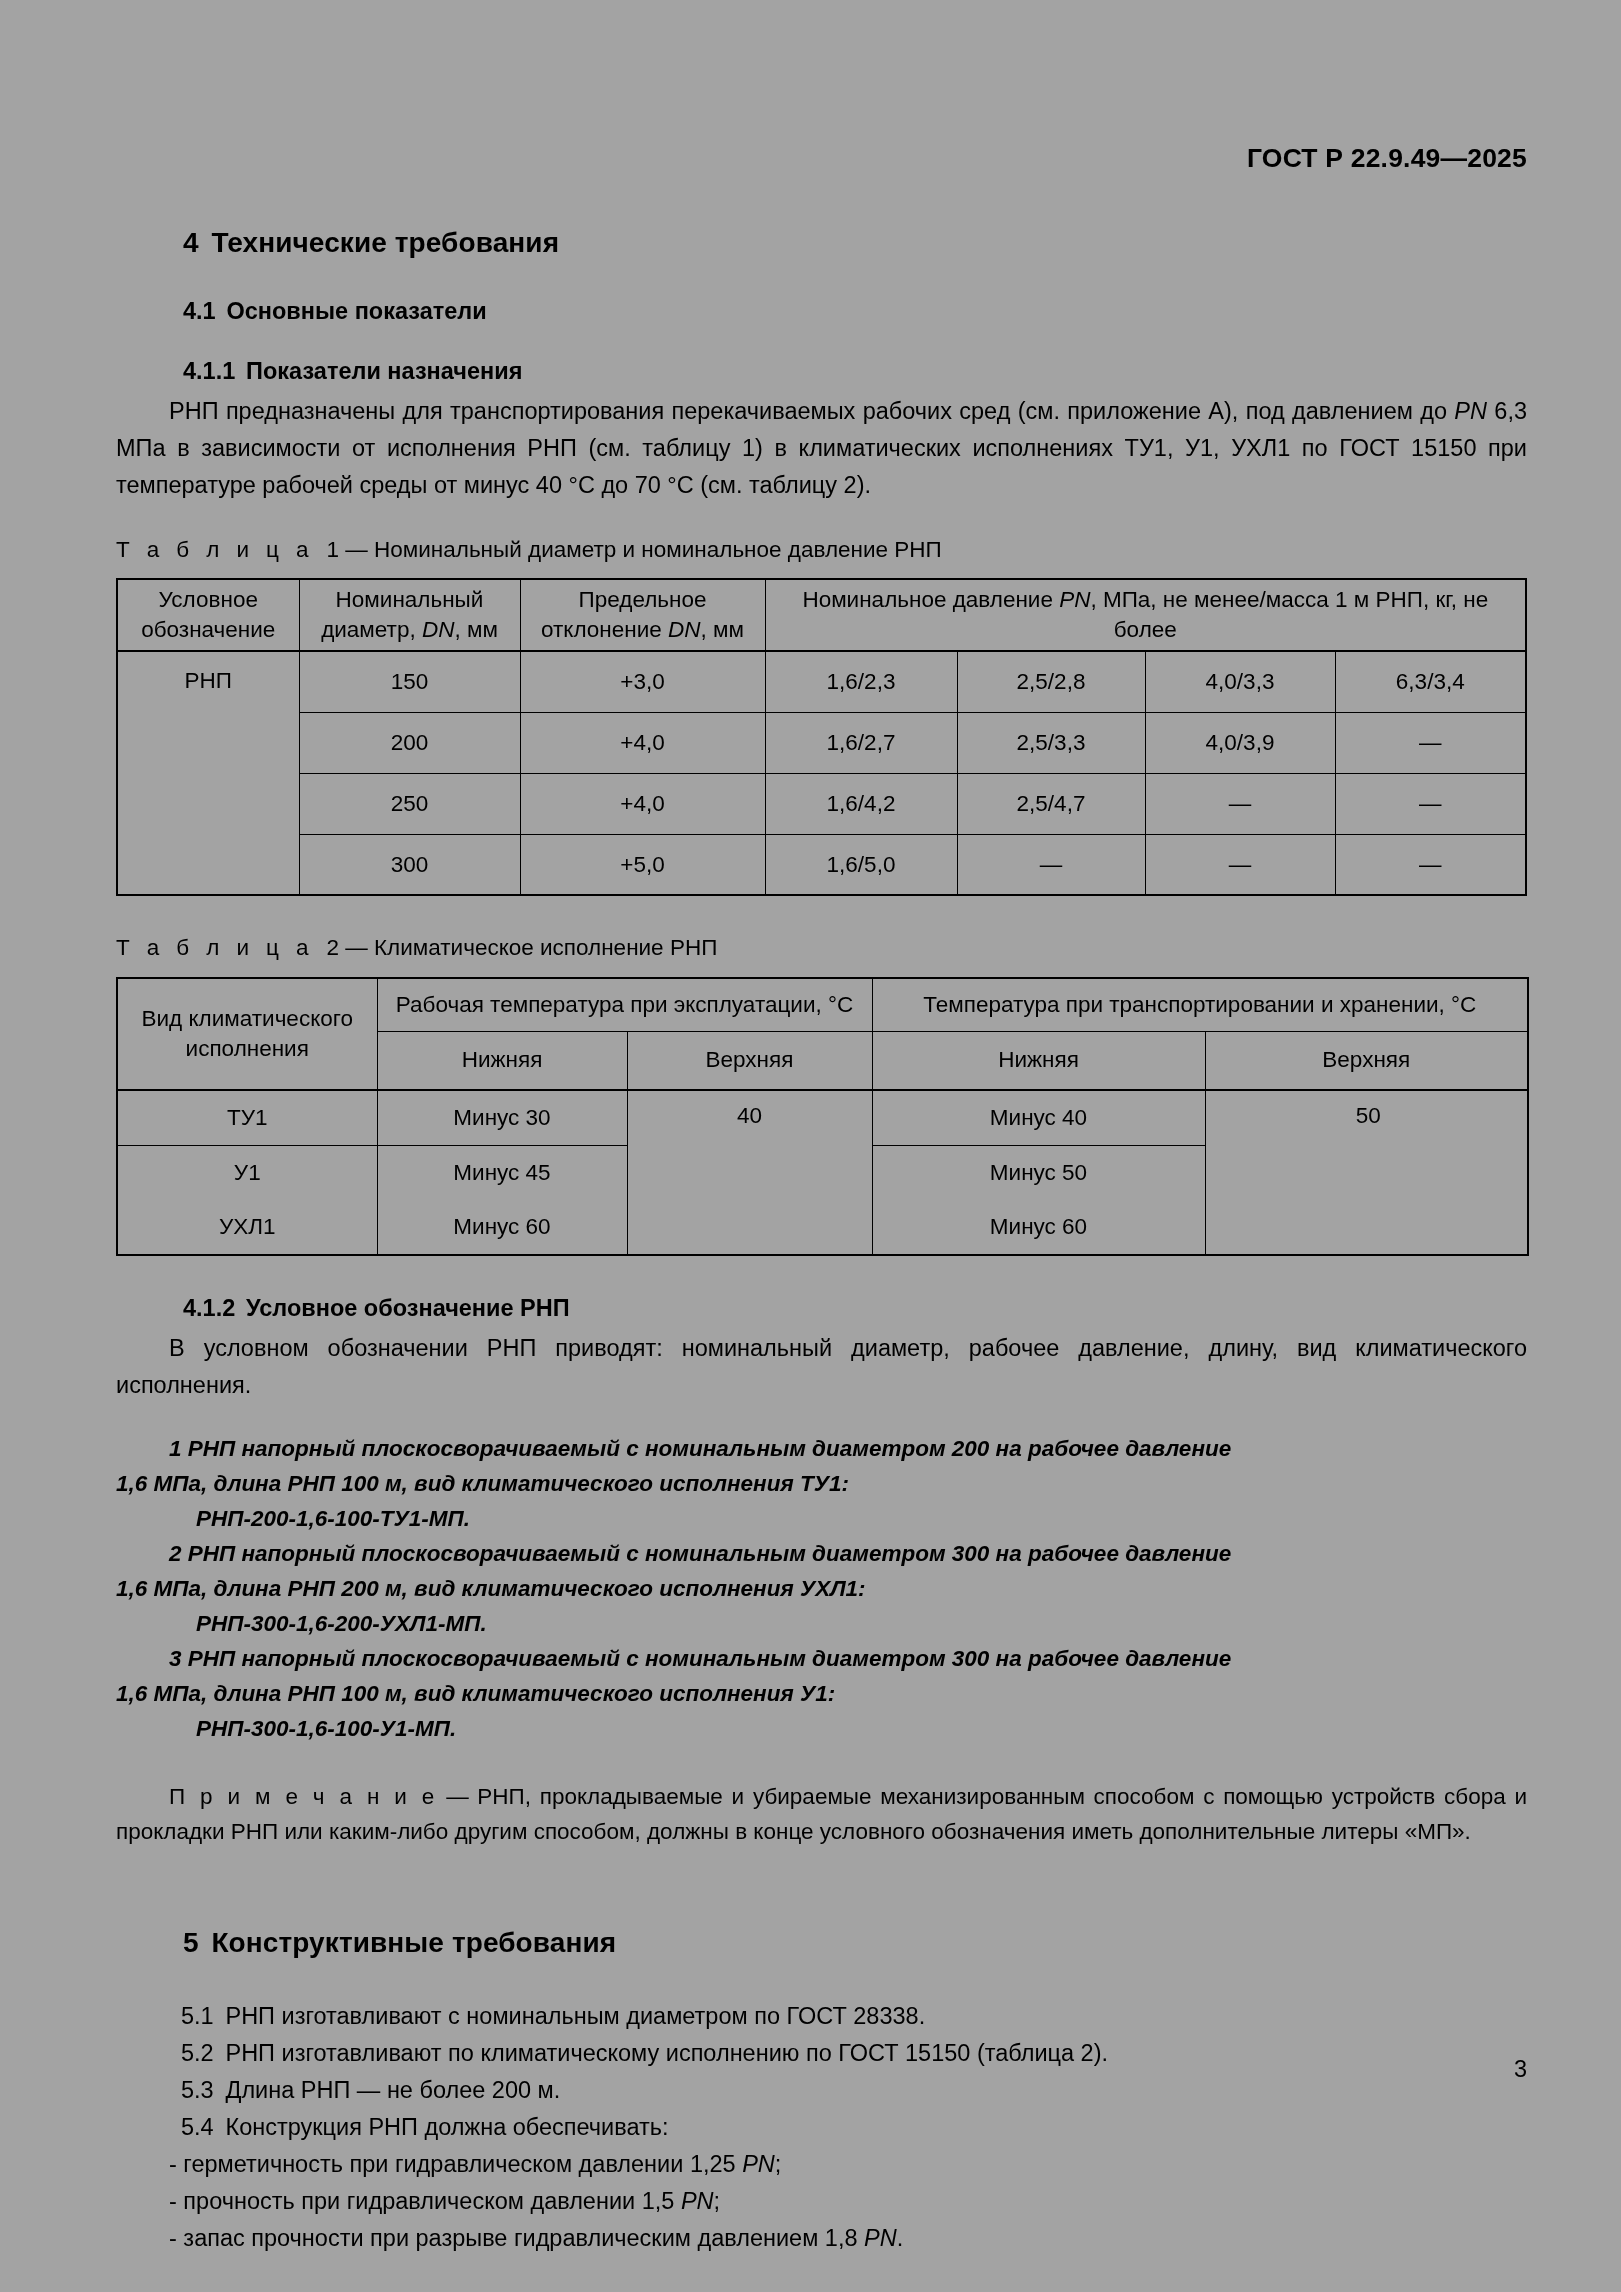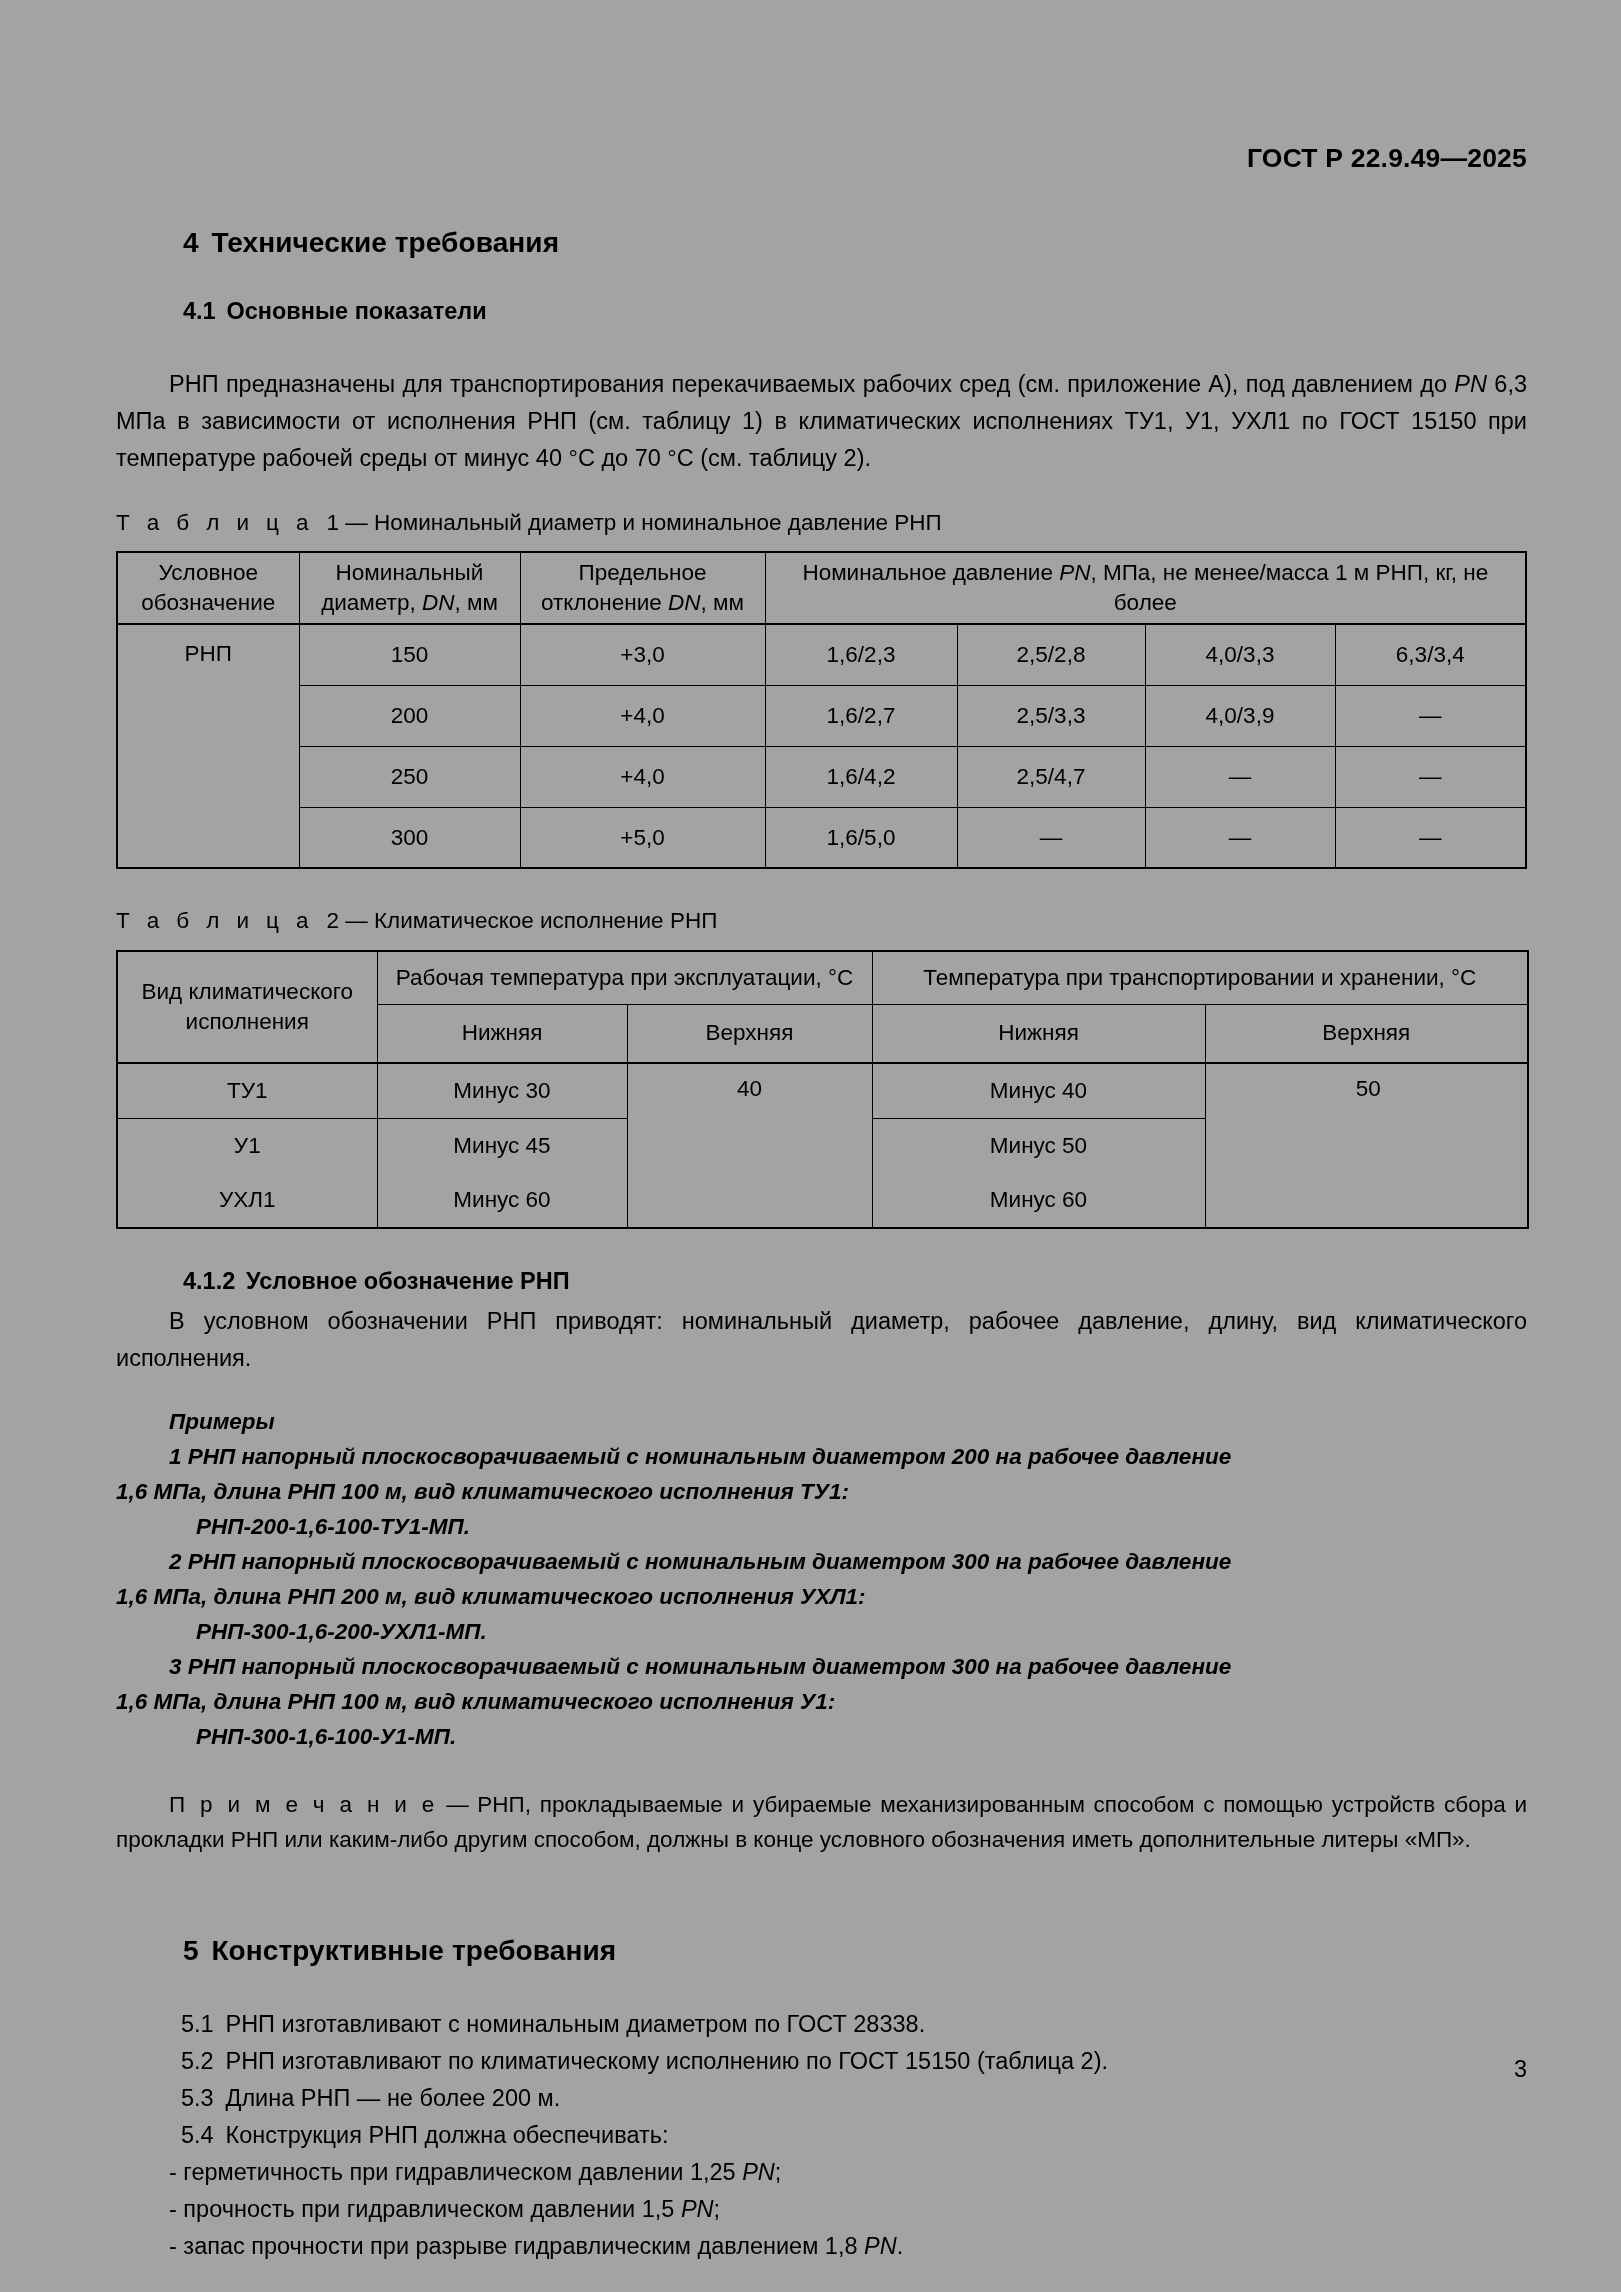--- a/index.html
+++ b/index.html
@@ -192,20 +192,23 @@
     </h1>
 
     <div class="sp-v-40"></div>
 
     <h2 class="h2">
       <span class="num">4.1</span><span>Основные показатели</span>
     </h2>
 
     <div class="sp-v-34"></div>
 
+    <h3 class="h3">
+      <span class="num">4.1.1</span><span>Показатели назначения</span>
+    </h3>
 
     <div class="sp-v-8"></div>
 
     <p class="body indent"><span>РНП предназначены для транспортирования перекачиваемых рабочих сред (см. приложение А), под давлением до </span><span class="ital">PN</span><span> 6,3 МПа в зависимости от исполнения РНП (см. таблицу 1) в климатических исполнениях ТУ1, У1, УХЛ1 по ГОСТ 15150 при температуре рабочей среды от минус 40 °C до 70 °C (см. таблицу 2).</span></p>
 
     <div class="sp-v-34"></div>
 
     <p class="tbl-caption"><span class="sp">Т а б л и ц а</span>&nbsp;&nbsp;<span>1</span> <span>—</span> <span>Номинальный диаметр и номинальное давление РНП</span></p>
 
     <div class="sp-v-16"></div>
@@ -333,21 +336,20 @@
       <span class="num">4.1.2</span><span>Условное обозначение РНП</span>
     </h3>
 
     <div class="sp-v-8"></div>
 
     <p class="body indent">В условном обозначении РНП приводят: номинальный диаметр, рабочее давление, длину, вид климатического исполнения.</p>
 
     <div class="sp-v-28"></div>
 
     <div class="examples">
-      <p class="ex-head">Примеры</p>
 
       <p class="ex-just">1 РНП напорный плоскосворачиваемый с номинальным диаметром 200 на рабочее давление</p>
       <p class="ex-cont">1,6 МПа, длина РНП 100 м, вид климатического исполнения ТУ1:</p>
       <p class="ex-code">РНП-200-1,6-100-ТУ1-МП.</p>
 
       <p class="ex-just">2 РНП напорный плоскосворачиваемый с номинальным диаметром 300 на рабочее давление</p>
       <p class="ex-cont">1,6 МПа, длина РНП 200 м, вид климатического исполнения УХЛ1:</p>
       <p class="ex-code">РНП-300-1,6-200-УХЛ1-МП.</p>
 
       <p class="ex-just">3 РНП напорный плоскосворачиваемый с номинальным диаметром 300 на рабочее давление</p>

